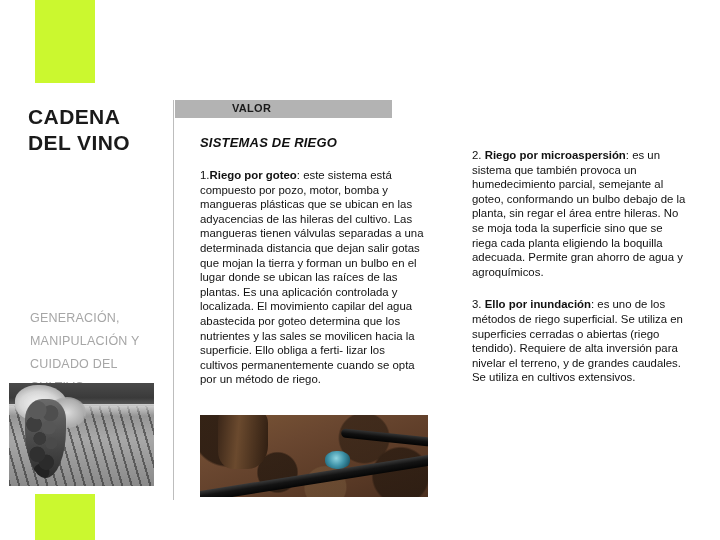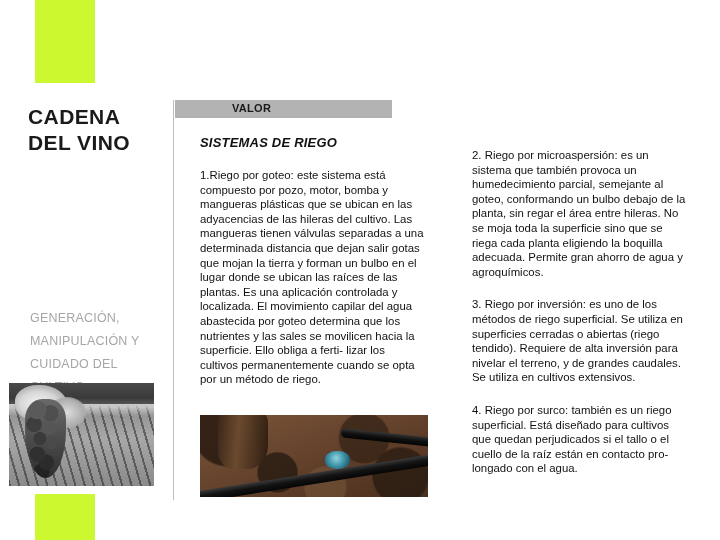--- a/index.html
+++ b/index.html
@@ -154,21 +154,21 @@
     margin: 0 0 18px 0;
     font-style: italic;
   }
   .body-text {
     font-size: 11.4px;
     line-height: 14.6px;
     color: #111111;
     margin: 0;
     text-align: left;
   }
-  .body-text b { font-weight: normal; }
+  .body-text b { font-weight: bold; }
 
   
   .photo-drip {
     position: absolute;
     left: 200px;
     top: 415px;
     width: 228px;
     height: 82px;
     overflow: hidden;
     background: #6b4a30;
@@ -257,19 +257,17 @@
     <div class="hose"></div>
     <div class="hose2"></div>
     <div class="emitter"></div>
   </div>
 
   <div class="col-right">
     <p class="body-text"><span>2.</span>
       <b>Riego por microaspersión</b><span>: es un sistema que también provoca un humedecimiento parcial, semejante al goteo, conformando un bulbo debajo de la planta, sin regar el área entre hileras. No se moja toda la superficie sino que se riega cada planta eligiendo la boquilla adecuada. Permite gran ahorro de agua y agroquímicos.</span></p>
     <div class="gap"></div>
     <p class="body-text"><span>3.</span>
-      <b>Riego por inversión</b><span>: es uno de los métodos de riego superficial. Se utiliza en superficies cerradas o abiertas (riego tendido). Requiere de alta inversión para nivelar el terreno, y de grandes caudales. Se utiliza en cultivos extensivos.</span></p>
+      <b>Ello por inundación</b><span>: es uno de los métodos de riego superficial. Se utiliza en superficies cerradas o abiertas (riego tendido). Requiere de alta inversión para nivelar el terreno, y de grandes caudales. Se utiliza en cultivos extensivos.</span></p>
     <div class="gap"></div>
-    <p class="body-text"><span>4.</span>
-      <b>Riego por surco</b><span>: también es un riego superficial. Está diseñado para cultivos que quedan perjudicados si el tallo o el cuello de la raíz están en contacto pro-longado con el agua.</span></p>
   </div>
 
 </div>
 
 </body></html>

